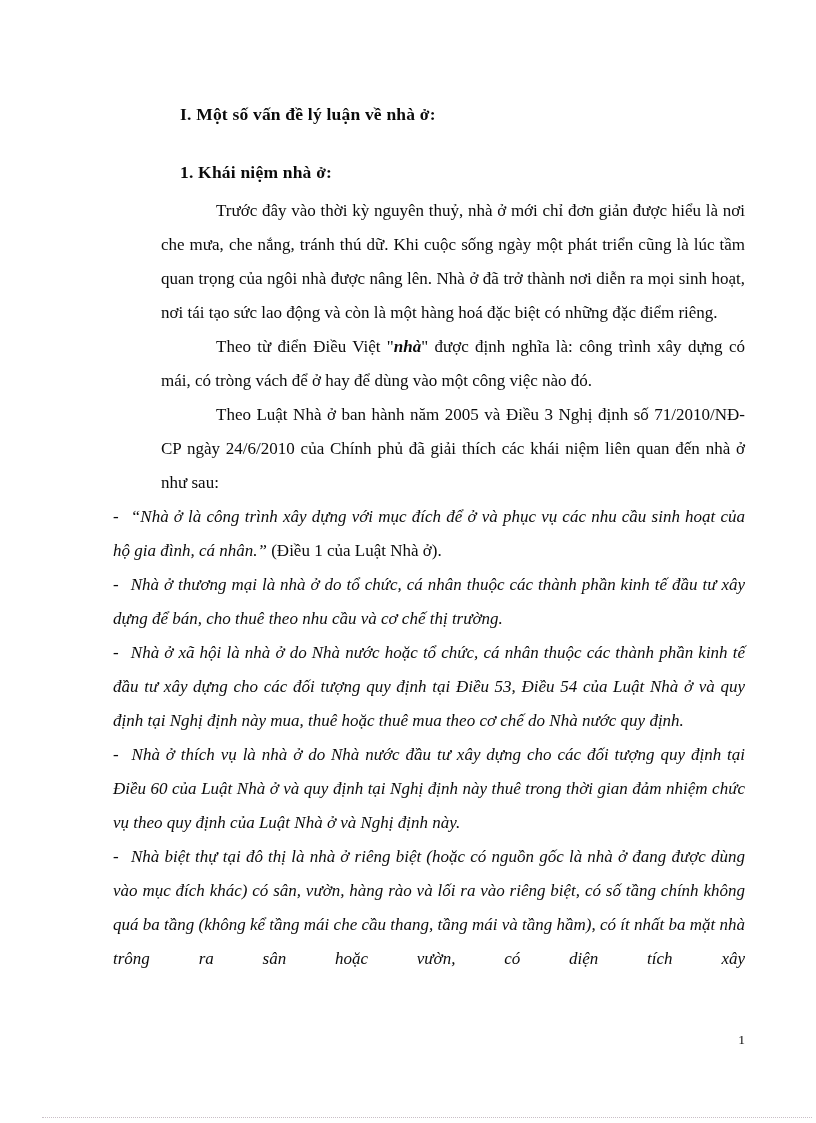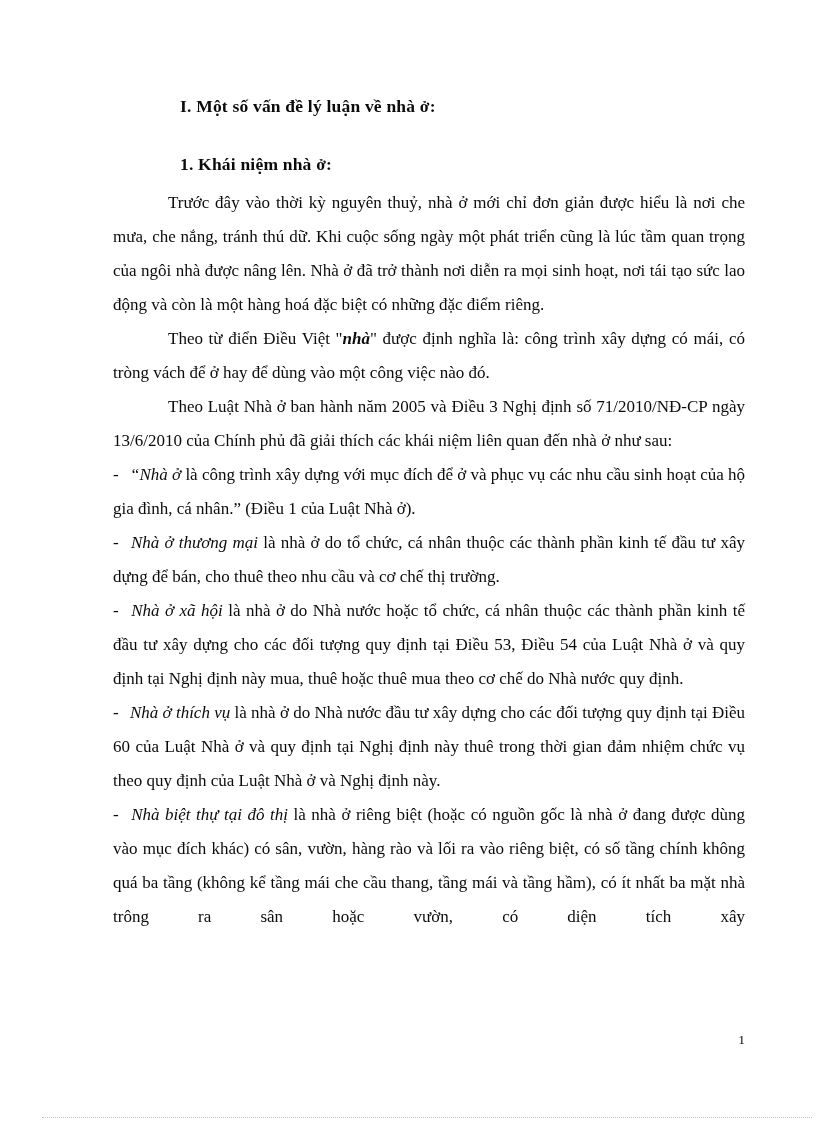--- a/index.html
+++ b/index.html
@@ -4,37 +4,37 @@
 <style>
   html, body { margin: 0; padding: 0; }
   body {
     width: 816px; height: 1123px;
     background: #ffffff;
     position: relative;
     font-family: "Liberation Serif", "DejaVu Serif", serif;
     color: #0b0b0b;
   }
   .page { position: absolute; inset: 0; background: #ffffff; overflow: hidden; }
-  .content { position: absolute; left: 113px; top: 94px; width: 632px; }
+  .content { position: absolute; left: 113px; top: 102px; width: 632px; }
 
   .heading {
     font-size: 17.5px; font-weight: bold;
     margin: 0 0 0 67px; line-height: 24px;
     letter-spacing: 0.2px;
   }
   .heading.sub { margin-top: 34px; }
 
   p { margin: 0; font-size: 17px; line-height: 34px; text-align: justify; }
-  p.body { text-indent: 55px; }
+  p.body { text-indent: 55px; margin-left: 48px; }
   p.first { margin-top: 10px; }
 
   .it { font-style: italic; font-weight: bold; }
   .def .dash { font-style: normal; margin-right: 7px; }
   .def .term { font-weight: normal; font-style: italic; }
-  .def .dtext { }
+  .def .dtext { font-style: italic; }
   .def .suffix { font-style: normal; margin-top: 40px; }
   .def.cont { text-align-last: justify; }
 
   .footer {
     position: absolute; top: 1032px; left: 113px; width: 632px;
     text-align: right; font-size: 13.5px; padding-right: 8px;
   }
   .divider {
     position: absolute; top: 1117px; left: 42px; right: 4px; height: 0;
     border-top: 1.4px dotted #c9bfc7;
@@ -47,21 +47,21 @@
   <div class="content">
 
     <div class="heading">I. Một số vấn đề lý luận về nhà ở:</div>
 
     <div class="heading sub">1. Khái niệm nhà ở:</div>
 
     <p class="body first">Trước đây vào thời kỳ nguyên thuỷ, nhà ở mới chỉ đơn giản được hiểu là nơi che mưa, che nắng, tránh thú dữ. Khi cuộc sống ngày một phát triển cũng là lúc tầm quan trọng của ngôi nhà được nâng lên. Nhà ở đã trở thành nơi diễn ra mọi sinh hoạt, nơi tái tạo sức lao động và còn là một hàng hoá đặc biệt có những đặc điểm riêng.</p>
 
     <p class="body"><span>Theo từ điển Điều Việt "</span><span class="it">nhà</span><span>" được định nghĩa là: công trình xây dựng có mái, có tròng vách để ở hay để dùng vào một công việc nào đó.</span></p>
 
-    <p class="body">Theo Luật Nhà ở ban hành năm 2005 và Điều 3 Nghị định số 71/2010/NĐ-CP ngày 13/6/2010 của Chính phủ đã giải thích các khái niệm liên quan đến nhà ở như sau:</p>
+    <p class="body">Theo Luật Nhà ở ban hành năm 2005 và Điều 3 Nghị định số 71/2010/NĐ-CP ngày 24/6/2010 của Chính phủ đã giải thích các khái niệm liên quan đến nhà ở như sau:</p>
 
     <p class="def">
       <span class="dash">-</span>
       <span class="term">“Nhà ở</span>
       <span class="dtext">là công trình xây dựng với mục đích để ở và phục vụ các nhu cầu sinh hoạt của hộ gia đình, cá nhân.”</span>
       <span class="suffix">(Điều 1 của Luật Nhà ở).</span>
     </p>
 
     <p class="def">
       <span class="dash">-</span>

